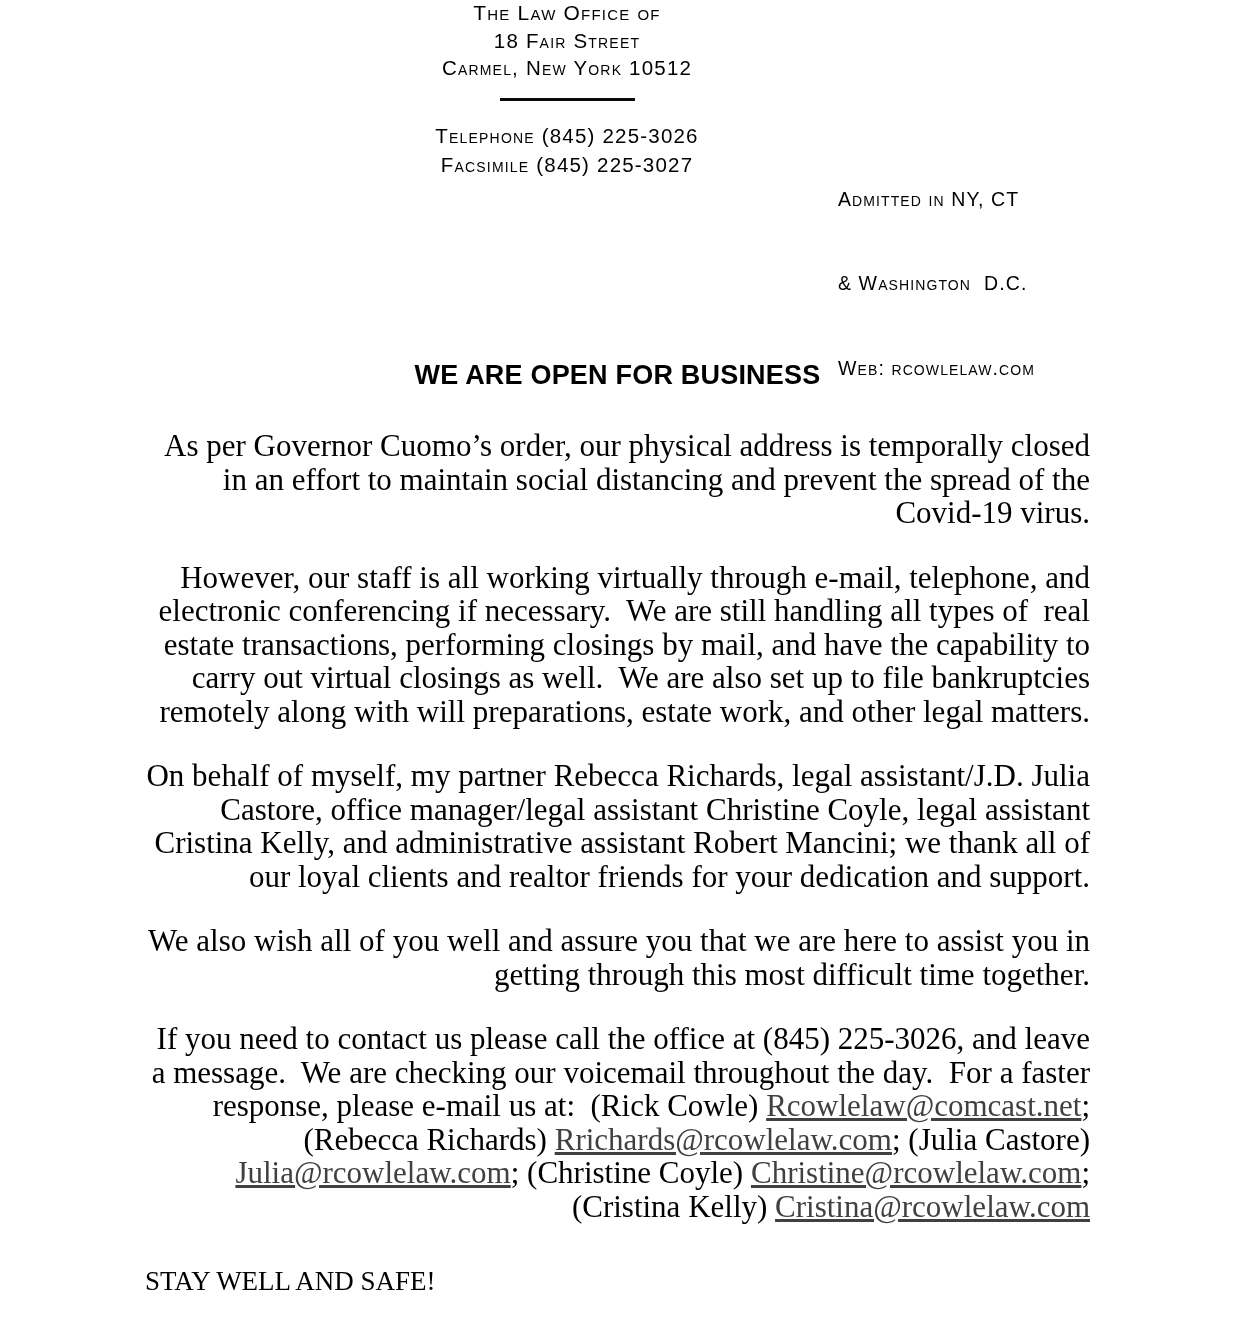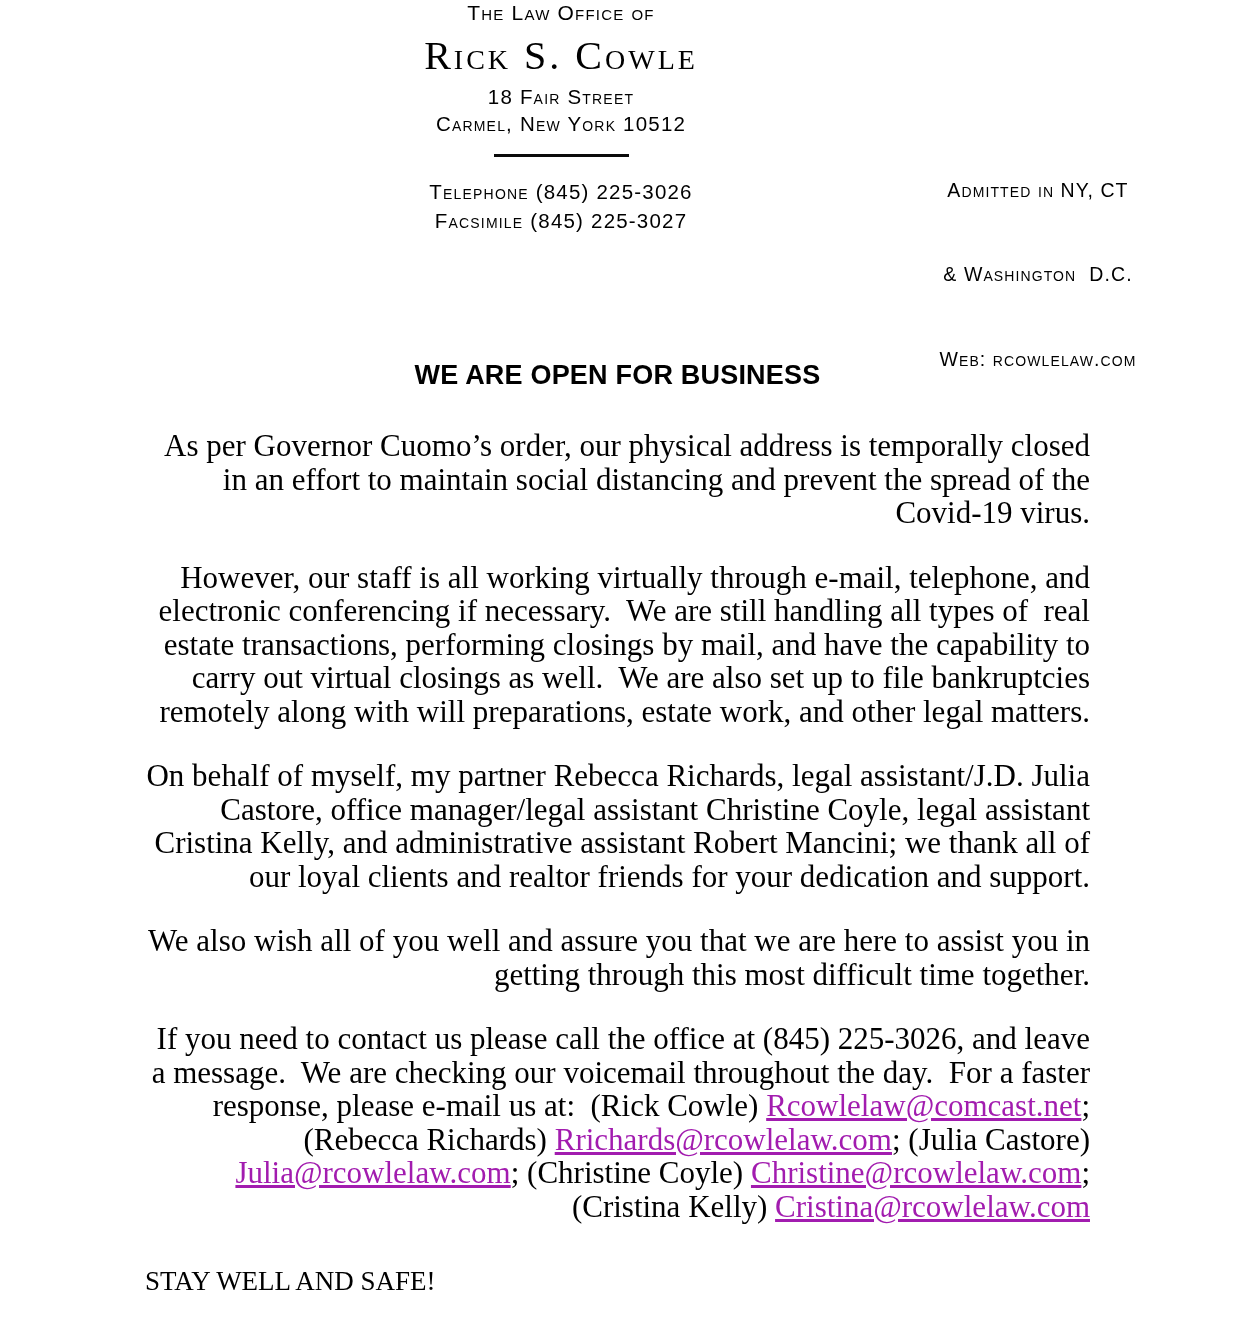--- a/index.html
+++ b/index.html
@@ -19,21 +19,21 @@
 
   
   .letterhead {
     position: relative;
     width: 1252px;
     height: 300px;
   }
 
   .lh-center {
     position: absolute;
-    left: 9px;
+    left: 15px;
     top: 0;
     width: 1104px;
     text-align: center;
   }
 
   .lh-line-small {
     font-family: "Liberation Sans", "DejaVu Sans", sans-serif;
     font-variant: small-caps;
     font-size: 21px;
     letter-spacing: 1.2px;
@@ -79,23 +79,23 @@
     font-size: 20.5px;
     letter-spacing: 1.2px;
     line-height: 1.42;
     white-space: pre;
   }
 
   
   .lh-right {
     position: absolute;
     left: 838px;
-    top: 119px;
+    top: 128px;
     width: 400px;
-    text-align: center;
+    text-align: left;
     font-family: "Liberation Sans", "DejaVu Sans", sans-serif;
     font-variant: small-caps;
     font-size: 19.5px;
     letter-spacing: 1.1px;
     line-height: 1.45;
     white-space: pre;
   }
 
   
   .doc-body {
@@ -128,32 +128,31 @@
   }
 
   .signoff {
     font-family: "Liberation Serif", "DejaVu Serif", serif;
     font-size: 27px;
     line-height: 33.5px;
     margin: 42px 0 0 0;
   }
 
   a.mail {
-    color: #a21caf;
+    color: #404040;
   }
 </style>
 </head>
 <body>
 
 <div class="letterhead">
 
   <div class="lh-center">
     <div class="lh-line-small">The Law Office of</div>
 
-    <div class="lh-firm">Rick S. Cowle</div>
 
     <div class="lh-addr">18 Fair Street</div>
 
     <div class="lh-addr">Carmel, New York 10512</div>
 
     <div class="lh-rule-wrap">
       <div class="lh-rule"></div>
     </div>
 
     <div class="lh-phone">Telephone (845) 225-3026</div>

